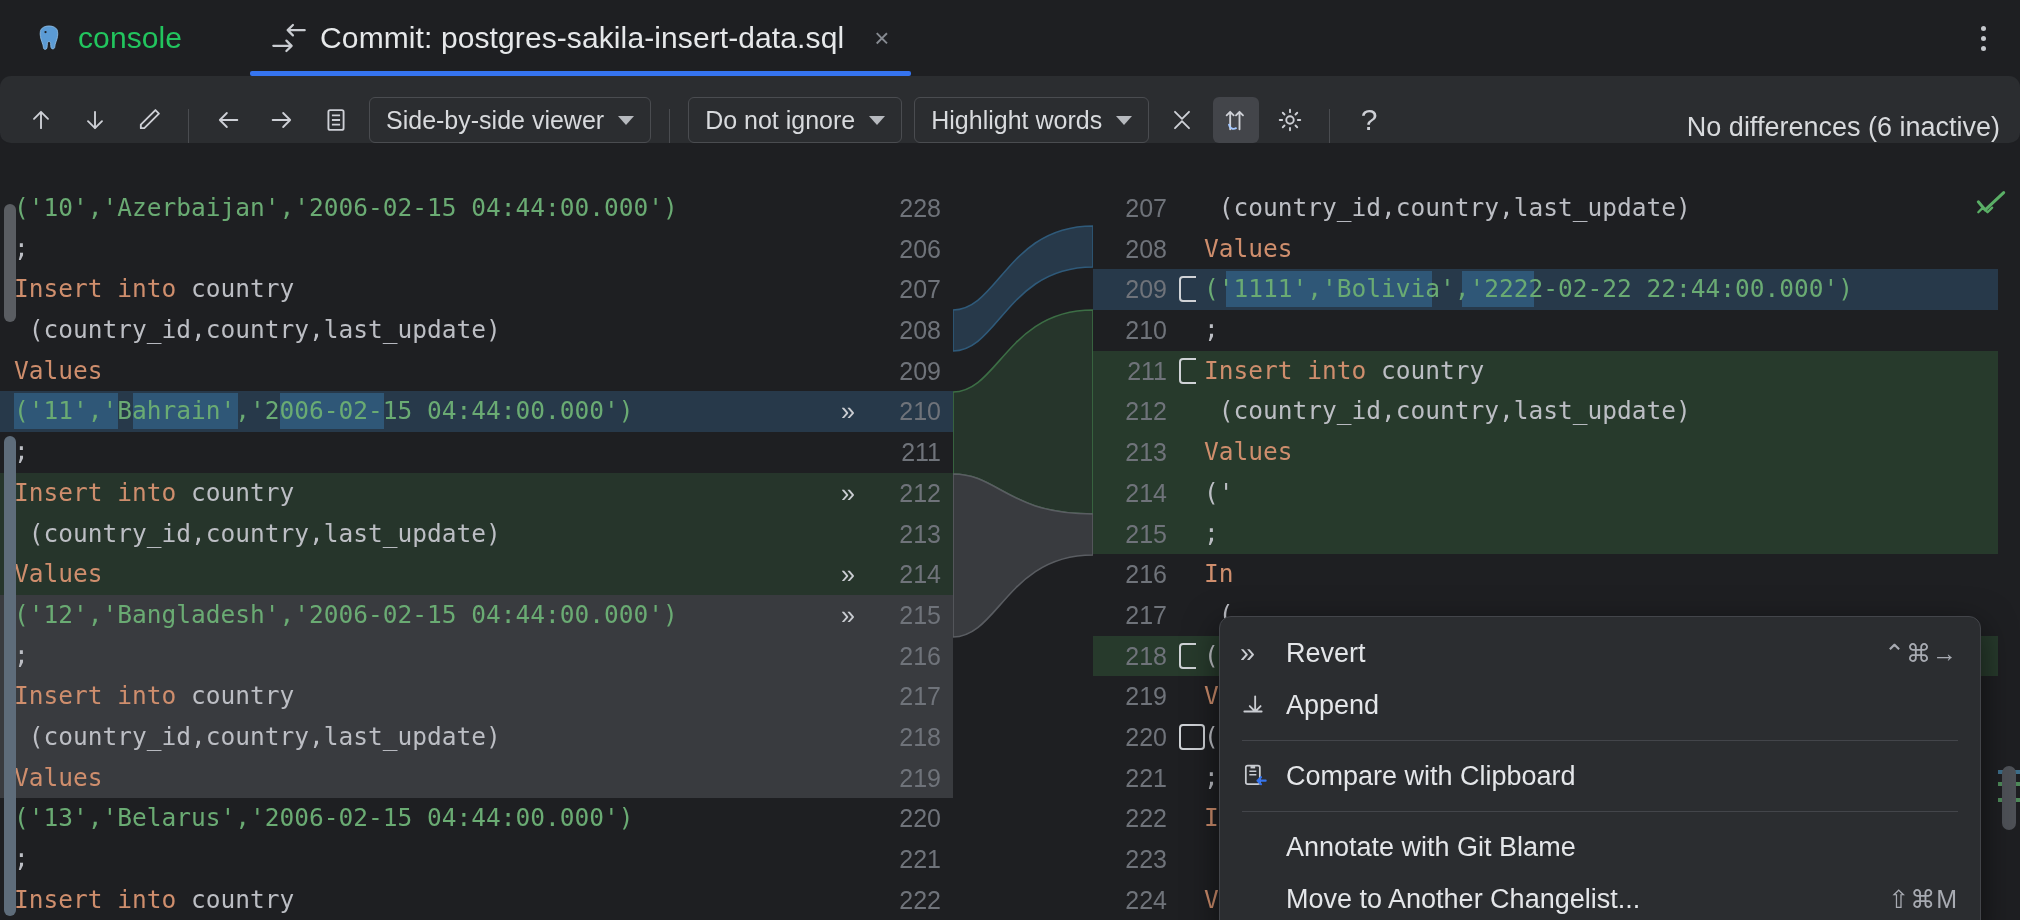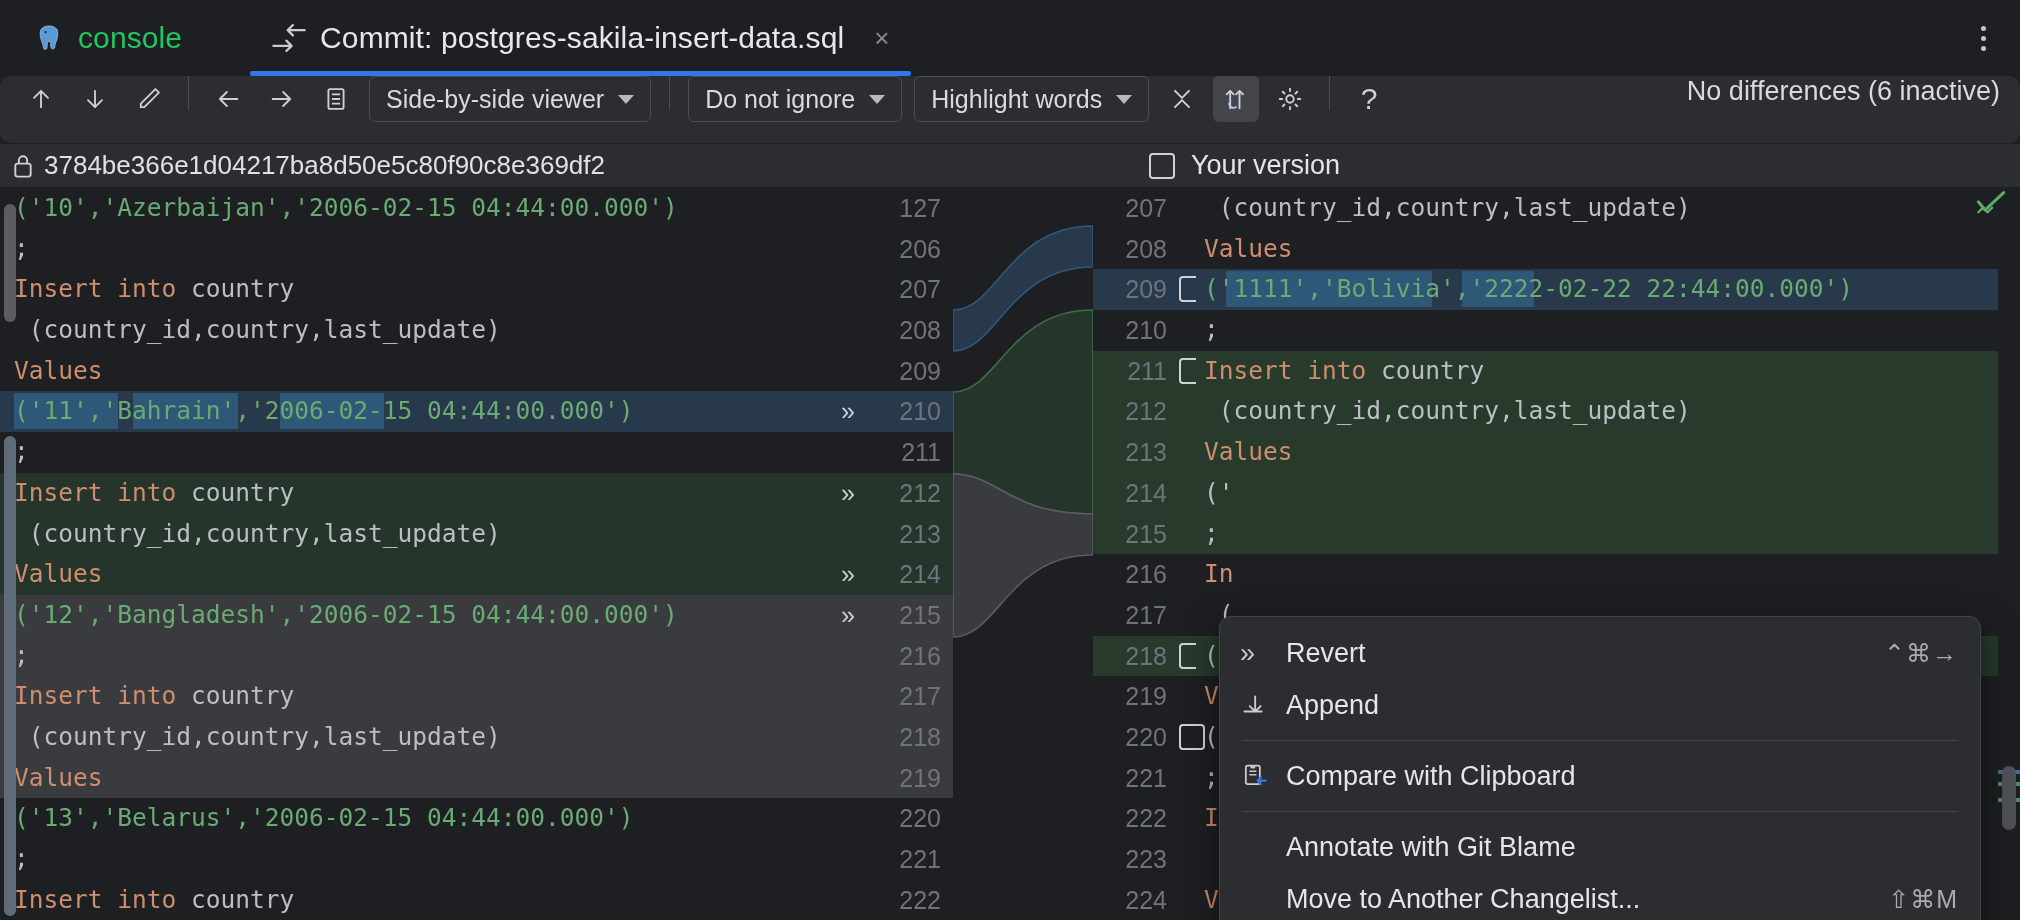--- a/index.html
+++ b/index.html
@@ -42,21 +42,21 @@
     position: absolute; right: 22px; top: 16px;
     width: 30px; height: 44px; display: flex; flex-direction: column;
     align-items: center; justify-content: center; gap: 5px;
   }
   .kebab i { width: 5px; height: 5px; border-radius: 50%; background: #c4c7cc; display:block; }
 
   
   .toolbar {
     position: absolute; top: 76px; left: 0; width: 2020px; height: 68px;
     background: #2b2d30; border-bottom: 1px solid #1e1f22;
-    display: flex; align-items: flex-start; padding: 0 14px; border-radius: 11px;
+    display: flex; align-items: flex-end; padding: 0 14px; border-radius: 11px;
   }
   .tb-btn {
     width: 46px; height: 46px; display:flex; align-items:center; justify-content:center;
     border-radius: 6px; margin: 0 4px; flex: none;
   }
   .tb-btn.active { background: #43454a; }
   .tb-sep { width: 1px; height: 34px; background: #4a4c50; margin: 0 12px; flex:none; }
   .combo {
     height: 46px; border: 1px solid #4a4c50; border-radius: 6px;
     display: flex; align-items: center; gap: 14px; padding: 0 16px;
@@ -267,33 +267,20 @@
 
     <div class="tb-sep"></div>
 
     <div class="tb-btn">
       <span style="font-size:30px;color:#ced0d6;font-family:'Liberation Sans',sans-serif;">?</span>
     </div>
 
     <div class="tb-right">No differences (6 inactive)</div>
   </div>
 
-  <div class="titles">
-    <div class="title-left">
-      <svg class="lock" viewBox="0 0 18 22">
-        <rect x="2.5" y="9" width="13" height="11" rx="2" fill="none" stroke="#cfd2d6" stroke-width="1.6"></rect>
-        <path d="M5.5 9V6.2a3.5 3.5 0 017 0V9" fill="none" stroke="#cfd2d6" stroke-width="1.6"></path>
-      </svg>
-      <span class="hash">3784be366e1d04217ba8d50e5c80f90c8e369df2</span>
-    </div>
-    <div class="title-right">
-      <span class="chk-sq"></span>
-      <span class="yv">Your version</span>
-    </div>
-  </div>
 
   <div class="diff">
 
     <div class="pane pane-left" id="leftPane">
         <div class="code-row "><span style="position:relative;padding-left:14px;"><span class="str">('10','Azerbaijan','2006-02-15 04:44:00.000')</span></span></div>
         <div class="code-row "><span style="position:relative;padding-left:14px;"><span class="pl">;</span></span></div>
         <div class="code-row "><span style="position:relative;padding-left:14px;"><span class="kw">Insert into </span><span class="pl">country</span></span></div>
         <div class="code-row "><span style="position:relative;padding-left:14px;"><span class="pl"> (country_id,country,last_update)</span></span></div>
         <div class="code-row "><span style="position:relative;padding-left:14px;"><span class="kw">Values</span></span></div>
         <div class="code-row bg-blue"><span class="sel" style="position:absolute;left:14px;top:2px;width:104px;height:36px;"></span><span class="sel" style="position:absolute;left:133px;top:2px;width:105px;height:36px;"></span><span class="sel" style="position:absolute;left:280px;top:2px;width:104px;height:36px;"></span><span style="position:relative;padding-left:14px;"><span class="str">('11','Bahrain','2006-02-15 04:44:00.000')</span></span></div>
@@ -310,21 +297,21 @@
         <div class="code-row "><span style="position:relative;padding-left:14px;"><span class="pl">;</span></span></div>
         <div class="code-row "><span style="position:relative;padding-left:14px;"><span class="kw">Insert into </span><span class="pl">country</span></span></div>
       </div>
 
     <div class="lscroll">
       <div class="thumb" style="top:16px;height:118px;background:#5a5d62;"></div>
       <div class="thumb" style="top:248px;height:480px;background:#5e6c7a;"></div>
     </div>
 
     <div class="gutter-l" id="leftGutter">
-        <div class="ln-row "><span style="padding-right:12px;">127</span></div>
+        <div class="ln-row "><span style="padding-right:12px;">228</span></div>
         <div class="ln-row "><span style="padding-right:12px;">206</span></div>
         <div class="ln-row "><span style="padding-right:12px;">207</span></div>
         <div class="ln-row "><span style="padding-right:12px;">208</span></div>
         <div class="ln-row "><span style="padding-right:12px;">209</span></div>
         <div class="ln-row bg-blue"><span class="chev">»</span><span style="padding-right:12px;">210</span></div>
         <div class="ln-row "><span style="padding-right:12px;">211</span></div>
         <div class="ln-row bg-green"><span class="chev">»</span><span style="padding-right:12px;">212</span></div>
         <div class="ln-row bg-green"><span style="padding-right:12px;">213</span></div>
         <div class="ln-row bg-green"><span class="chev">»</span><span style="padding-right:12px;">214</span></div>
         <div class="ln-row bg-grey"><span class="chev">»</span><span style="padding-right:12px;">215</span></div>

